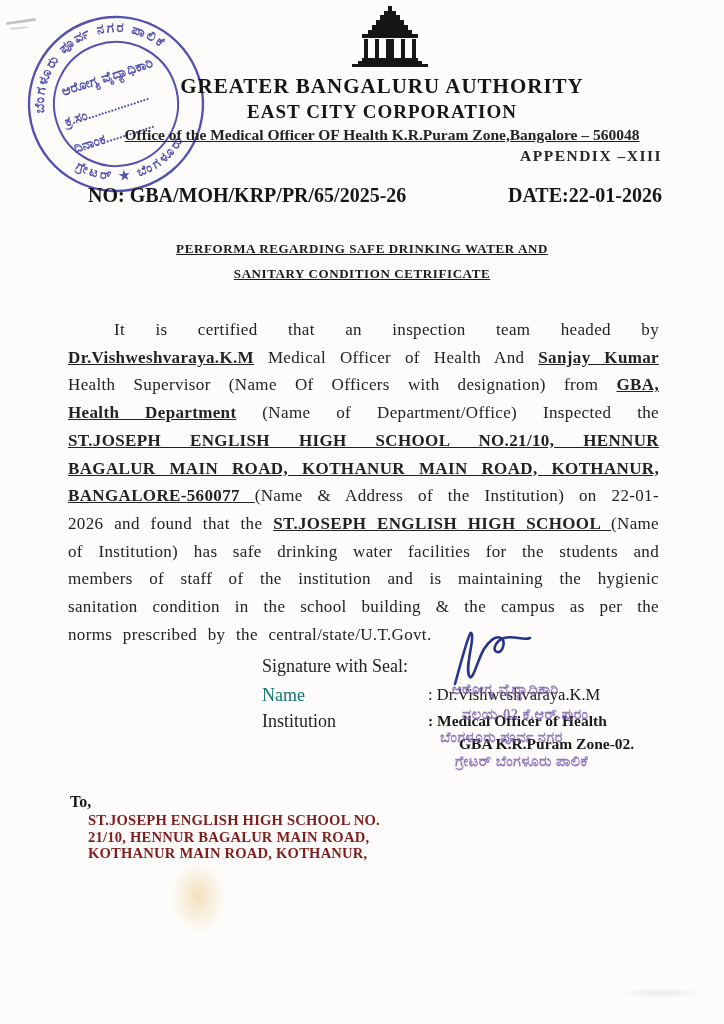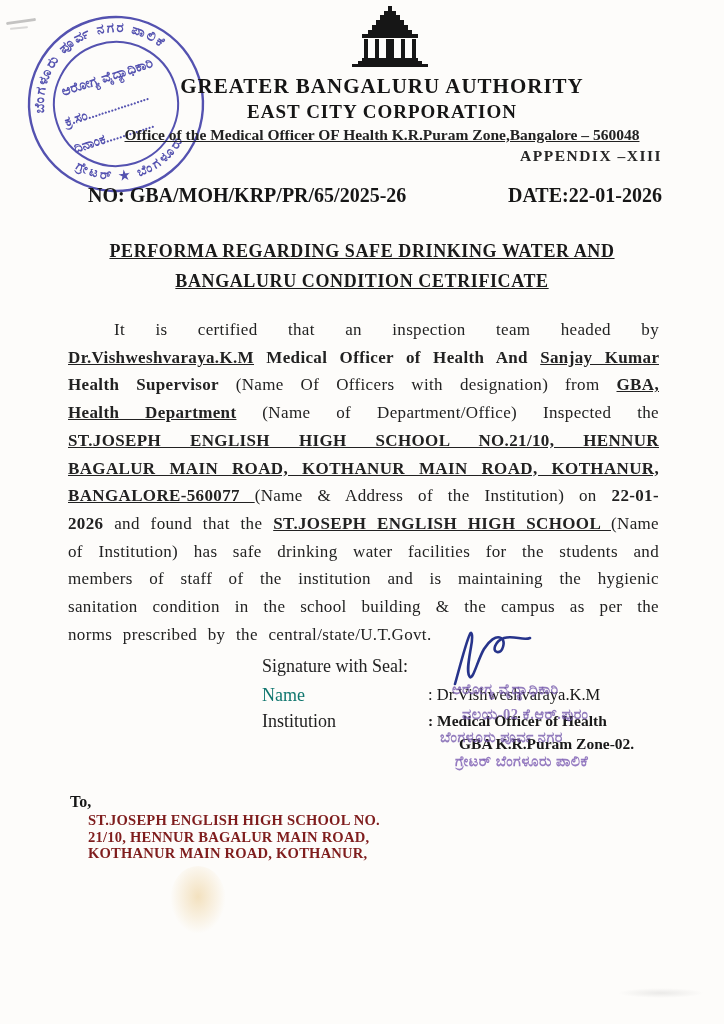--- a/index.html
+++ b/index.html
@@ -19,27 +19,27 @@
         font-size:15.5px;font-weight:bold;letter-spacing:1.5px;color:#262626;}
   .ref-row{position:absolute;top:184px;left:88px;right:62px;
         display:flex;justify-content:space-between;
         font-size:20px;font-weight:bold;color:#161616;}
   
   .round-stamp{position:absolute;left:10px;top:10px;opacity:.88;}
   
   .emblem{position:absolute;left:344px;top:6px;}
   
   .title-wrap{position:absolute;top:241px;left:0;right:0;text-align:center;
-        font-size:18px;font-weight:bold;letter-spacing:.6px;color:#1a1a1a;}
+        font-size:13px;font-weight:bold;letter-spacing:.6px;color:#1a1a1a;}
   .title-line{display:inline-block;text-decoration:underline;margin-bottom:9px;}
   
   .body-para{position:absolute;top:299px;left:68px;width:591px;
         font-size:17px;line-height:27.7px;text-align:justify;
         text-indent:46px;word-spacing:6px;letter-spacing:.35px;color:#222;}
-  .b{font-weight:bold;}
+  .b{font-weight:normal;}
   .bu{font-weight:bold;text-decoration:underline;}
   
   .noc{position:absolute;top:623px;left:70px;right:54px;text-align:center;
         font-size:15.8px;font-weight:bold;color:#1a1a1a;}
   
   .sig-label{position:absolute;top:656px;left:262px;font-size:18px;color:#222;}
   .sig-name-label{position:absolute;top:685px;left:262px;font-size:18px;color:#0f766e;}
   .sig-name-value{position:absolute;top:685px;left:428px;font-size:16.5px;font-weight:normal;color:#181818;}
   .sig-desig-label{position:absolute;top:711px;left:262px;font-size:18px;color:#222;}
   .sig-desig-value{position:absolute;top:712px;left:428px;font-size:15.5px;font-weight:bold;color:#181818;}
@@ -118,21 +118,21 @@
   <div class="office">Office of the Medical Officer OF Health  K.R.Puram Zone,Bangalore – 560048</div>
   <div class="appendix">APPENDIX –XIII</div>
 
   <div class="ref-row">
     <span>NO: GBA/MOH/KRP/PR/65/2025-26</span>
     <span>DATE:22-01-2026</span>
   </div>
 
   <div class="title-wrap">
     <span class="title-line">PERFORMA REGARDING SAFE DRINKING WATER AND</span><br>
-    <span class="title-line">BANGALURU CONDITION CETRIFICATE</span>
+    <span class="title-line">SANITARY CONDITION CETRIFICATE</span>
   </div>
 
   <p class="body-para"><span>It is certified that an inspection team headed by </span><span class="bu">Dr.Vishweshvaraya.K.M</span><span class="b"> Medical Officer of Health And </span><span class="bu">Sanjay Kumar</span><span class="b"> Health Supervisor </span><span>(Name Of Officers with designation) from </span><span class="bu">GBA, Health Department</span><span> (Name of Department/Office) Inspected the </span><span class="bu">ST.JOSEPH ENGLISH HIGH SCHOOL NO.21/10, HENNUR BAGALUR MAIN ROAD, KOTHANUR MAIN ROAD, KOTHANUR, BANGALORE-560077 </span><span>(Name &amp; Address of the Institution) on </span><span class="b">22-01-2026</span><span> and found that the </span><span class="bu">ST.JOSEPH ENGLISH HIGH SCHOOL </span><span>(Name of Institution) has safe drinking water facilities for the students and members of staff of the institution and is maintaining the hygienic sanitation condition in the school building &amp; the campus as per the norms prescribed by the central/state/U.T.Govt.</span></p>
 
 
   <svg class="signature-svg" width="100" height="66" viewBox="0 0 100 66">
     <path d="M10,56 C14,42 21,14 25,6 C27,2 28,9 26,19 C24,31 21,45 25,49 C28,52 33,31 39,21 C44,13 51,7 56,10 C61,13 58,25 52,24 C47,23 50,13 59,10 C69,7 78,13 85,10" stroke="#27348b" stroke-width="2.6" fill="none" stroke-linecap="round"></path>
   </svg>
 
   <div class="sig-label">Signature with Seal:</div>

